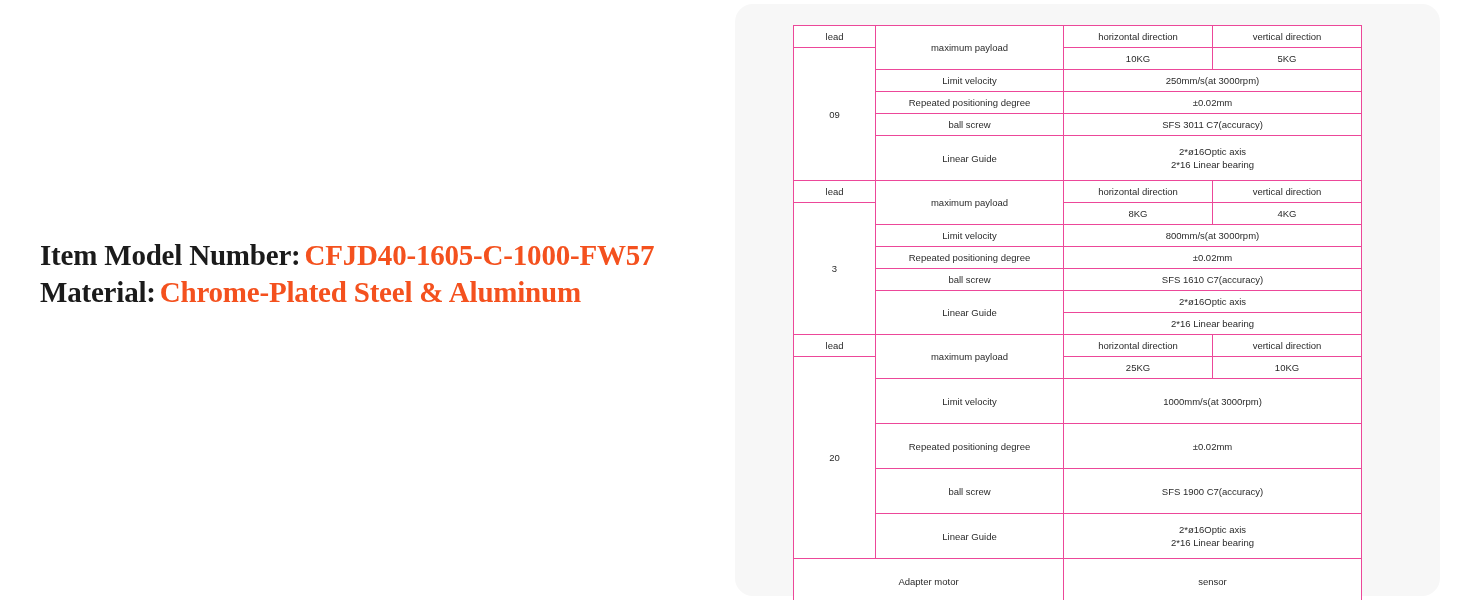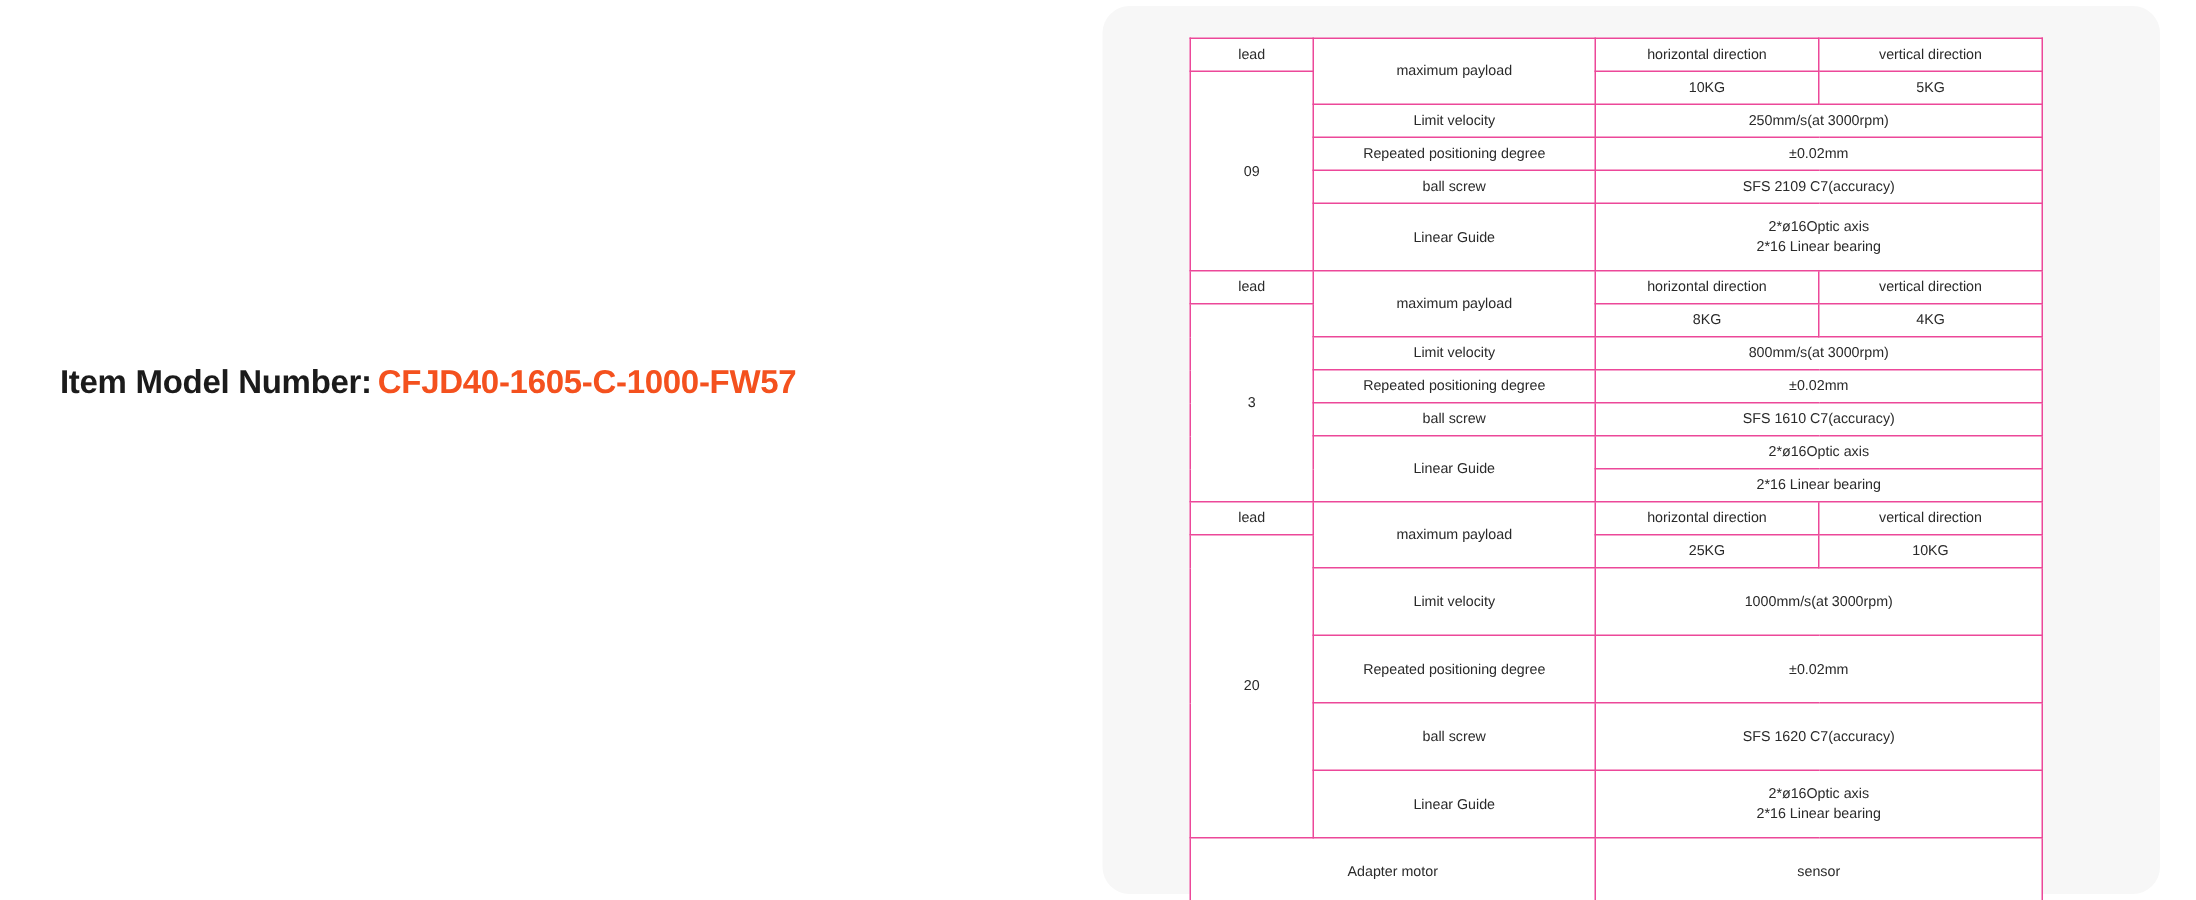--- a/index.html
+++ b/index.html
@@ -29,27 +29,28 @@
     width: 735px;
     height: 600px;
   }
   .spec-list {
     position: absolute;
     left: 40px;
     top: 240px;
     width: 660px;
   }
   .spec-row {
-    font-size: 22px;
+    font-size: 29px;
     line-height: 30px;
     color: #1b1b1b;
     font-weight: 700;
     margin-bottom: 7px;
     white-space: nowrap;
     letter-spacing: -0.2px;
+    font-family: Liberation Serif, serif;
   }
   .spec-label {
     color: #1b1b1b;
     font-weight: 700;
   }
   .spec-value {
     color: #f4511e;
     font-weight: 700;
     margin-left: 4px;
   }
@@ -99,20 +100,23 @@
 <div class="page">
 
   <div class="left-panel">
     <div class="spec-list">
 
       <div class="spec-row">
         <span class="spec-label">Item Model Number:</span><span class="spec-value">CFJD40-1605-C-1000-FW57</span>
       </div>
 
 
+      <div class="spec-row">
+        <span class="spec-label">Material:</span><span class="spec-value">Chrome-Plated Steel &amp; Aluminum</span>
+      </div>
 
 
     </div>
   </div>
 
   <div class="table-card">
     <div class="table-wrap">
       <table class="spec-table">
         <tbody>
 
@@ -130,21 +134,21 @@
           <tr>
             <td>Limit velocity</td>
             <td colspan="2">250mm/s(at 3000rpm)</td>
           </tr>
           <tr>
             <td>Repeated positioning degree</td>
             <td colspan="2">±0.02mm</td>
           </tr>
           <tr>
             <td>ball screw</td>
-            <td colspan="2">SFS 2109 C7(accuracy)</td>
+            <td colspan="2">SFS 3011 C7(accuracy)</td>
           </tr>
           <tr>
             <td class="tall">Linear Guide</td>
             <td class="tall multi-line" colspan="2">
               <div>2*ø16Optic axis</div>
               <div>2*16 Linear bearing</div>
             </td>
           </tr>
 
           <tr>
@@ -192,21 +196,21 @@
           <tr>
             <td class="tall">Limit velocity</td>
             <td class="tall" colspan="2">1000mm/s(at 3000rpm)</td>
           </tr>
           <tr>
             <td class="tall">Repeated positioning degree</td>
             <td class="tall" colspan="2">±0.02mm</td>
           </tr>
           <tr>
             <td class="tall">ball screw</td>
-            <td class="tall" colspan="2">SFS 1620 C7(accuracy)</td>
+            <td class="tall" colspan="2">SFS 1900 C7(accuracy)</td>
           </tr>
           <tr>
             <td class="tall">Linear Guide</td>
             <td class="tall multi-line" colspan="2">
               <div>2*ø16Optic axis</div>
               <div>2*16 Linear bearing</div>
             </td>
           </tr>
 
           <tr>

